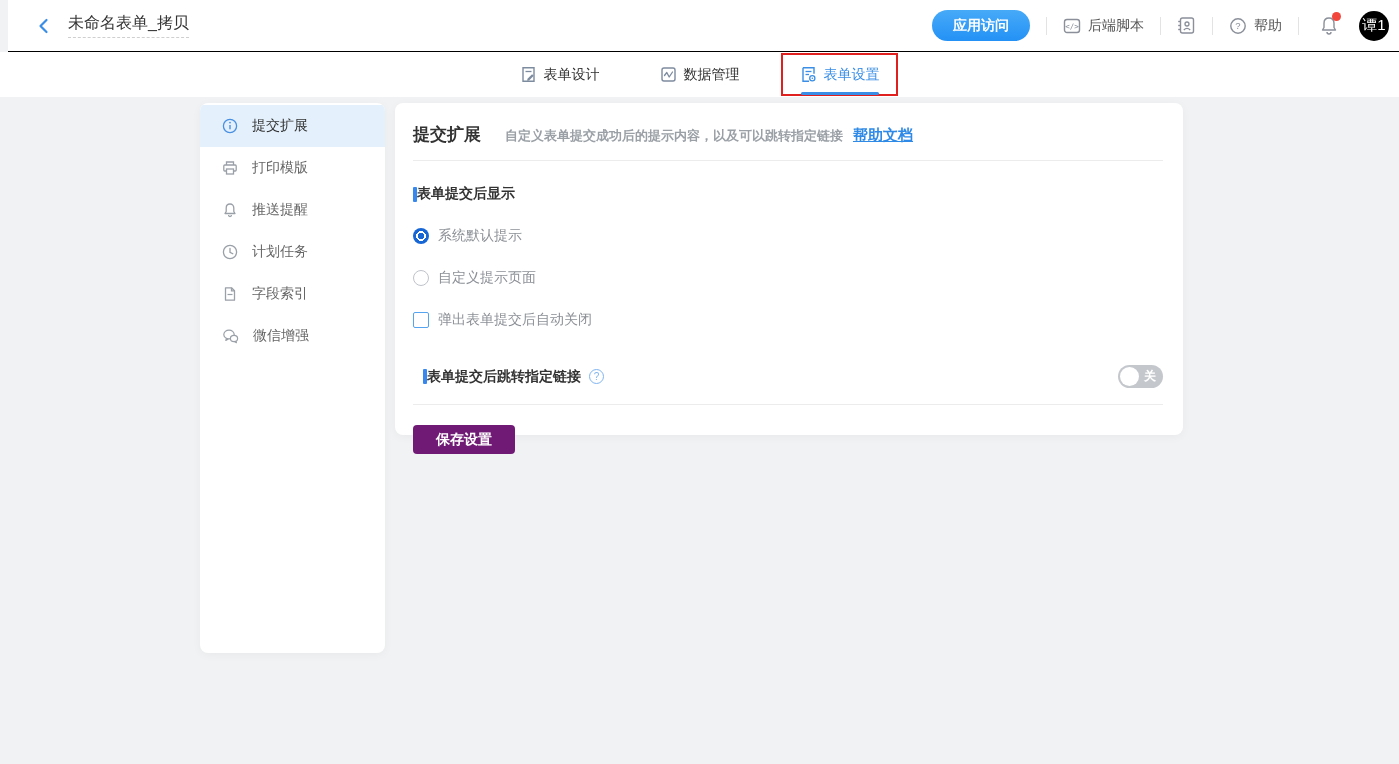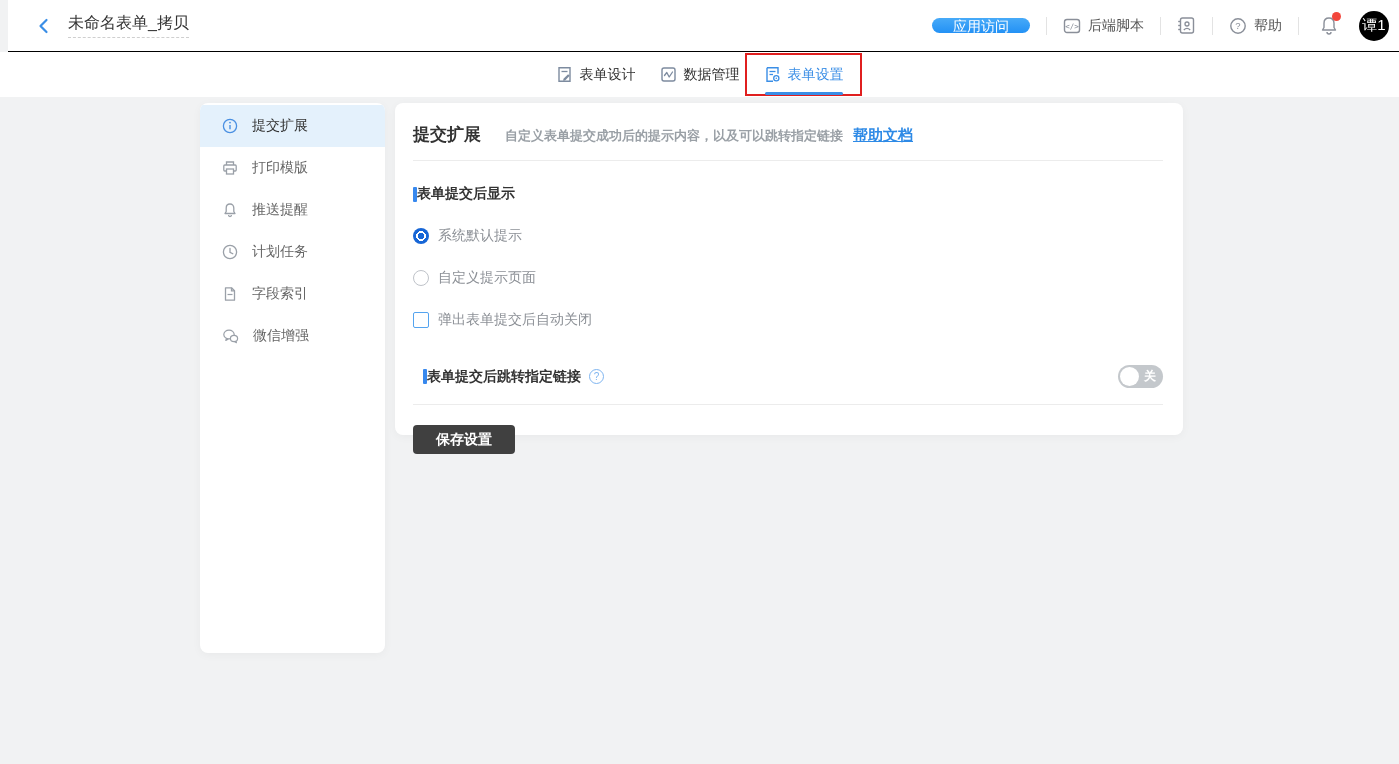--- a/index.html
+++ b/index.html
@@ -3,30 +3,30 @@
 <meta charset="utf-8">
 <style>
   * { margin:0; padding:0; box-sizing:border-box; }
   html,body { width:1399px; height:764px; font-family:"Liberation Sans","DejaVu Sans",sans-serif; background:#f1f2f3; overflow:hidden; }
 
   
   .topbar { position:absolute; left:8px; top:0; width:1399px; height:52px; background:#fff; border-bottom:1px solid #000000; display:flex; align-items:center; padding:0 18px 0 24px; z-index:5; }
   .back-btn { width:24px; height:24px; display:flex; align-items:center; justify-content:center; cursor:pointer; margin-right:12px; }
   .form-title { font-size:16px; color:#333; padding-bottom:3px; border-bottom:1px dashed #cfcfcf; cursor:text; }
   .topbar-right { margin-left:auto; display:flex; align-items:center; }
-  .pill-btn { background:linear-gradient(180deg,#47aaf8,#2391f5); color:#fff; font-size:14px; border:none; border-radius:16px; height:15px; padding:0 21px; cursor:pointer; }
+  .pill-btn { background:linear-gradient(180deg,#47aaf8,#2391f5); color:#fff; font-size:14px; border:none; border-radius:16px; height:31px; padding:0 21px; cursor:pointer;font-weight:bold; }
   .tb-divider { width:1px; height:18px; background:#e3e3e3; margin:0 16px; }
   .tb-item { display:flex; align-items:center; gap:7px; color:#555; font-size:14px; cursor:pointer; }
   .tb-icon { display:flex; align-items:center; justify-content:center; color:#8a8f99; }
   .bell-wrap { position:relative; margin:0 20px 0 4px; cursor:pointer; }
   .bell-dot { position:absolute; right:-2px; top:-3px; width:9px; height:9px; background:#f2463c; border-radius:50%; }
   .avatar { width:30px; height:30px; border-radius:50%; background:#000000; color:#fff; font-size:15px; display:flex; align-items:center; justify-content:center; cursor:pointer; }
 
   
-  .tabbar { position:absolute; left:0; top:52px; width:1399px; height:45px; background:#fff; display:flex; align-items:stretch; justify-content:center; gap:20px; z-index:4; }
+  .tabbar { position:absolute; left:0; top:52px; width:1399px; height:45px; background:#fff; display:flex; align-items:stretch; justify-content:center; gap:56px; z-index:4; }
   .tab { position:relative; display:flex; align-items:center; gap:7px; font-size:14px; color:#333; cursor:pointer; padding:0 2px; }
   .tab .tab-ic { color:#7d8b9f; display:flex; align-items:center; }
   .tab.active { color:#3a8ee6; }
   .tab.active .tab-ic { color:#3a8ee6; }
   .tab.active::after { content:""; position:absolute; left:3px; right:3px; bottom:2px; height:3px; background:#3a8ee6; border-radius:2px; }
   .red-annotation { position:absolute; left:-17px; right:-16px; top:1px; bottom:1px; border:2px solid #e01f1f; pointer-events:none; }
 
   
   .sidebar { position:absolute; left:200px; top:103px; width:185px; height:550px; background:#fff; border-radius:8px; box-shadow:0 2px 10px rgba(0,0,0,0.04); padding-top:2px; overflow:hidden; }
   .side-item { height:42px; display:flex; align-items:center; padding-left:22px; gap:14px; font-size:14px; color:#666; cursor:pointer; }
@@ -47,21 +47,21 @@
   .opt-row { display:flex; align-items:center; gap:9px; margin-top:24px; font-size:14px; color:#8c9096; cursor:pointer; }
   .radio { width:16px; height:16px; border-radius:50%; border:1px solid #bfc3c9; background:#fff; flex:0 0 auto; }
   .radio.checked { border:none; background:radial-gradient(circle,#1766d6 0 3.2px,#ffffff 3.2px 4.8px,#1766d6 4.8px 8px); }
   .checkbox { width:16px; height:16px; border:1px solid #55a4ef; border-radius:2px; background:#fff; flex:0 0 auto; }
   .sec2-row { display:flex; align-items:center; margin-top:36px;margin-left:10px; }
   .q-icon { width:15px; height:15px; border-radius:50%; border:1px solid #7fb5f0; color:#7fb5f0; font-size:10px; display:flex; align-items:center; justify-content:center; margin-left:8px; cursor:pointer; }
   .toggle { margin-left:auto; width:45px; height:23px; border-radius:12px; background:#c4c8cc; position:relative; cursor:pointer; }
   .toggle-knob { position:absolute; left:2px; top:2px; width:19px; height:19px; border-radius:50%; background:#fff; }
   .toggle-text { position:absolute; right:7px; top:4px; color:#fff; font-size:12px; font-weight:bold; line-height:15px; }
   .sec2-divider { height:1px; background:#ececec; margin-top:16px; }
-  .save-btn { margin-top:20px; background:#404040; border:none; border-radius:4px; color:#fff; font-size:14px; font-weight:bold; height:29px; padding:0 23px; cursor:pointer; font-family:inherit; }
+  .save-btn { margin-top:20px; background:#701a75; border:none; border-radius:4px; color:#fff; font-size:14px; font-weight:bold; height:29px; padding:0 23px; cursor:pointer; font-family:inherit; }
 
   svg { display:block; }
 </style>
 </head>
 <body>
 
 <div class="topbar">
   <div class="back-btn">
     <svg width="18" height="18" viewBox="0 0 18 18">
         <polyline points="11.5,3 5.5,9 11.5,15" fill="none" stroke="#3a8ee6" stroke-width="2.2" stroke-linecap="round" stroke-linejoin="round"></polyline>

